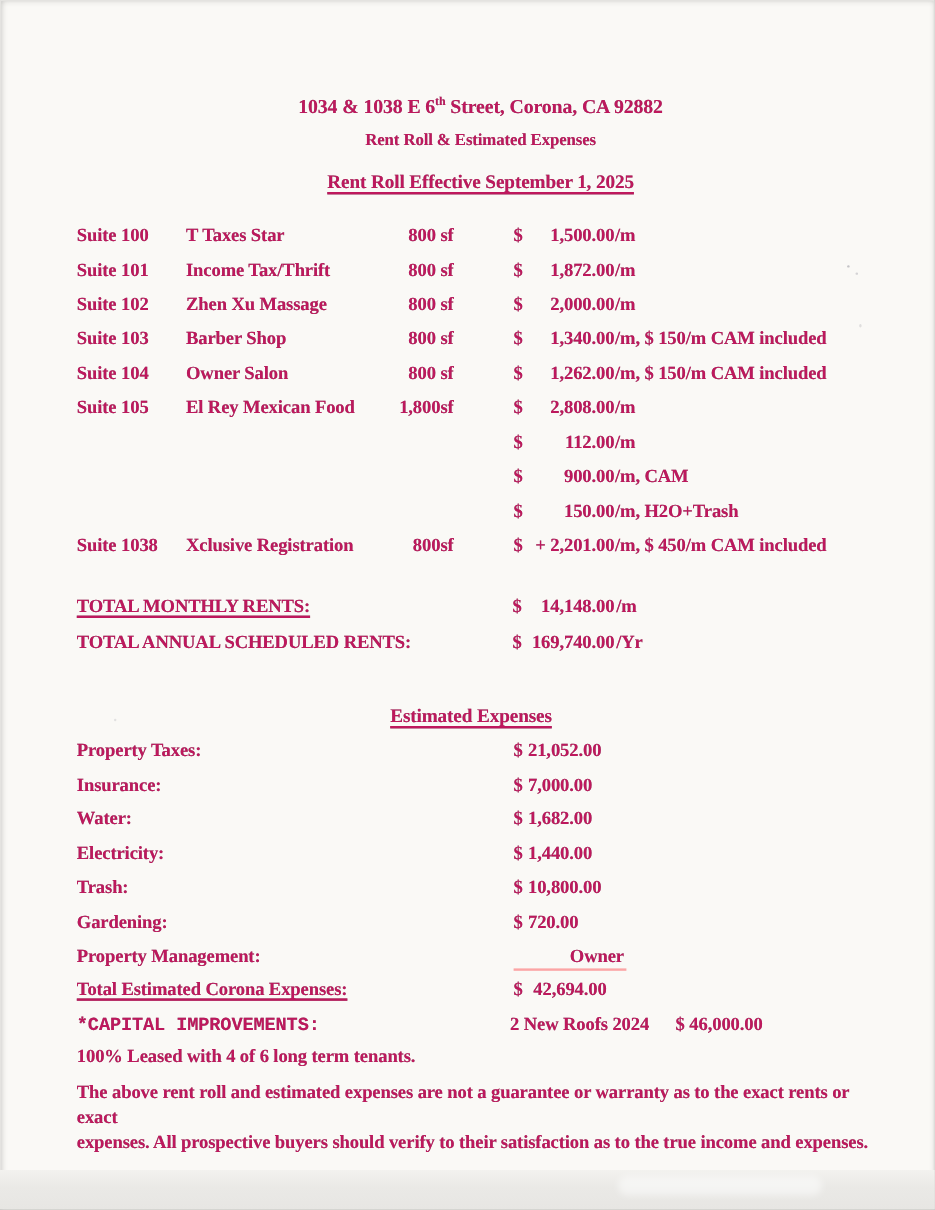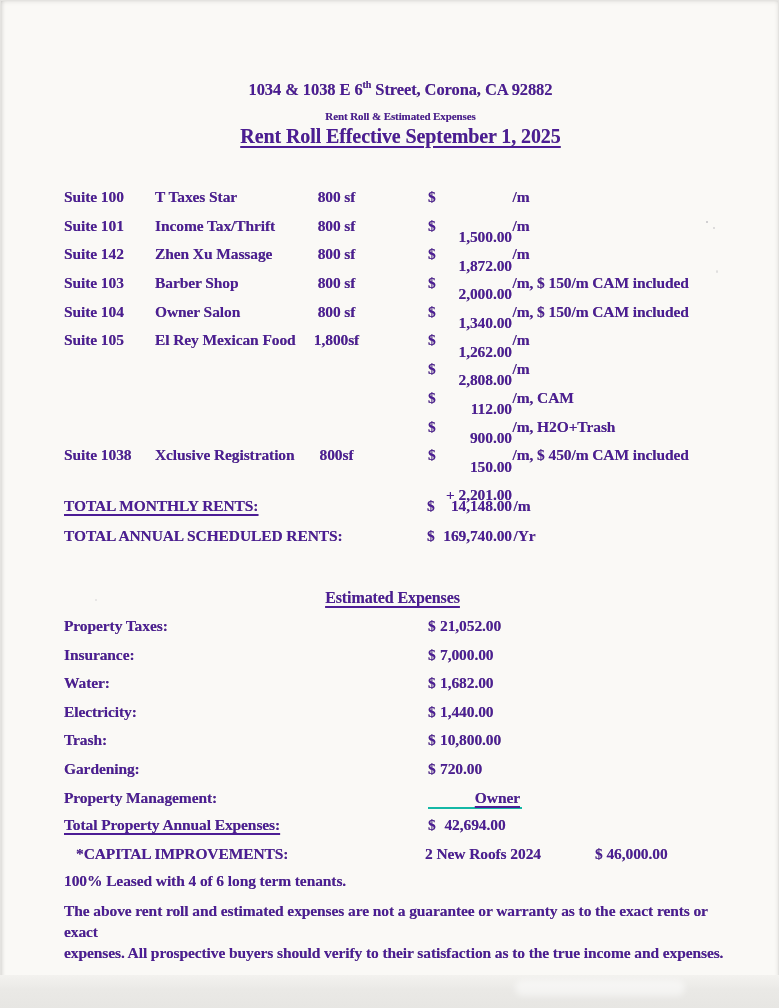--- a/index.html
+++ b/index.html
@@ -6,71 +6,71 @@
   body{
     width:779px;height:1008px;
     background:#9a9a98;
     font-family:"Liberation Serif","DejaVu Serif",serif;
   }
   .paper{
     position:relative;
     width:779px;height:1008px;
     background:#faf9f6;
     overflow:hidden;
-    color:#4c1d95;
+    color:#be185d;
     font-weight:bold;
     font-size:15.5px;
     letter-spacing:-0.1px;
     text-shadow:0 0 0.5px rgba(55,55,55,0.55);
     box-shadow:
       inset 0 0 0 1px #e4e3e0,
       inset 4px 0 5px -3px rgba(0,0,0,0.22),
       inset 0 4px 5px -3px rgba(0,0,0,0.12),
       inset -3px 0 4px -2px rgba(0,0,0,0.10);
   }
   
   .doc-header div{position:absolute;left:0;right:0;text-align:center;padding-left:22px;}
   .h1{top:79px;font-size:16.5px;}
   .h1 sup{font-size:10px;vertical-align:super;}
-  .h2{top:110px;font-size:11px;}
-  .h3{top:125px;font-size:20px;}
+  .h2{top:110px;font-size:14px;}
+  .h3{top:144px;font-size:16px;}
   .und{text-decoration:underline;text-decoration-thickness:1.6px;text-underline-offset:3px;}
   
   .rent-rows{position:absolute;top:188px;left:0;right:0;}
   .rent-row{position:relative;height:28.7px;}
   .rent-row .suite{position:absolute;left:64px;}
   .rent-row .tenant{position:absolute;left:155px;}
-  .rent-row .sf{position:absolute;left:295px;width:83px;text-align:center;}
+  .rent-row .sf{position:absolute;left:295px;width:83px;text-align:right;}
   .rent-row .dollar{position:absolute;left:428px;}
-  .rent-row .num{position:absolute;left:440px;width:72px;text-align:right;margin-top:40px;}
+  .rent-row .num{position:absolute;left:440px;width:72px;text-align:right;}
   .rent-row .suffix{position:absolute;left:512.5px;}
   
   .totals{position:absolute;top:497px;left:0;right:0;}
   .total-row{position:relative;height:29.5px;}
   .total-row .label{position:absolute;left:64px;}
   .total-row .dollar{position:absolute;left:427px;}
   .total-row .num{position:absolute;left:438px;width:74px;text-align:right;}
   .total-row .suffix{position:absolute;left:513.5px;}
   
   .exp-title{position:absolute;top:589px;left:0;right:0;text-align:center;padding-left:6px;font-size:16px;}
   .exp-rows{position:absolute;top:617px;left:0;right:0;}
   .exp-row{position:relative;height:28.6px;}
   .exp-row .label{position:absolute;left:64px;}
   .exp-row .dollar{position:absolute;left:428px;}
   .exp-row .amount{position:absolute;left:440px;width:70px;text-align:left;}
   .owner-line{position:absolute;left:428px;width:92px;text-align:right;padding-right:2px;}
-  .owner-line:not(:empty){border-bottom:2px solid #14b8a6;text-decoration:underline;text-decoration-thickness:1.5px;text-underline-offset:3px;}
+  .owner-line:not(:empty){border-bottom:2px solid #fca5a5;text-decoration-thickness:1.5px;text-underline-offset:3px;}
   .exp-total{position:absolute;top:816px;left:0;right:0;height:29px;}
   .exp-total .label{position:absolute;left:64px;}
   .exp-total .dollar{position:absolute;left:428px;}
   .exp-total .amount{position:absolute;left:440px;width:70px;text-align:center;}
   .capital-row{position:absolute;top:845px;left:0;right:0;height:28px;}
-  .capital-row .label{position:absolute;left:76px;}
+  .capital-row .label{position:absolute;left:64px;font-family:Liberation Mono, monospace;}
   .capital-row .note{position:absolute;left:425px;}
-  .capital-row .amount{position:absolute;left:595px;}
+  .capital-row .amount{position:absolute;left:563px;}
   
   .leased{position:absolute;top:872px;left:64px;}
   .disclaimer{position:absolute;top:900px;left:64px;right:40px;line-height:21px;}
   
   .scan-bottom{position:absolute;left:0;bottom:0;height:33px;width:100%;
     background:linear-gradient(180deg,#f3f2ef 0%,#eae9e6 45%,#e7e6e3 100%);}
   .scan-smudge{position:absolute;left:515px;bottom:12px;width:170px;height:16px;
     background:rgba(255,255,255,0.5);filter:blur(3px);border-radius:8px;}
   .speckle{position:absolute;border-radius:50%;background:rgba(95,95,110,0.35);}
   .sp1{left:706px;top:221px;width:2px;height:2px;}
@@ -103,21 +103,21 @@
       <div class="rent-row">
         <span class="suite">Suite 101</span>
         <span class="tenant">Income Tax/Thrift</span>
         <span class="sf">800 sf</span>
         <span class="dollar">$</span>
         <span class="num">1,872.00</span>
         <span class="suffix">/m</span>
       </div>
 
       <div class="rent-row">
-        <span class="suite">Suite 142</span>
+        <span class="suite">Suite 102</span>
         <span class="tenant">Zhen Xu Massage</span>
         <span class="sf">800 sf</span>
         <span class="dollar">$</span>
         <span class="num">2,000.00</span>
         <span class="suffix">/m</span>
       </div>
 
       <div class="rent-row">
         <span class="suite">Suite 103</span>
         <span class="tenant">Barber Shop</span>
@@ -245,21 +245,21 @@
 
       <div class="exp-row">
         <span class="label">Property Management:</span>
         <span class="dollar"></span>
         <span class="amount"></span>
         <span class="owner-line">Owner</span>
       </div>
     </div>
 
   <div class="exp-total">
-    <span class="label und">Total Property Annual Expenses:</span>
+    <span class="label und">Total Estimated Corona Expenses:</span>
     <span class="dollar">$</span>
     <span class="amount">42,694.00</span>
   </div>
 
   <div class="capital-row">
     <span class="label">*CAPITAL IMPROVEMENTS:</span>
     <span class="note">2 New Roofs 2024</span>
     <span class="amount">$ 46,000.00</span>
   </div>
 

